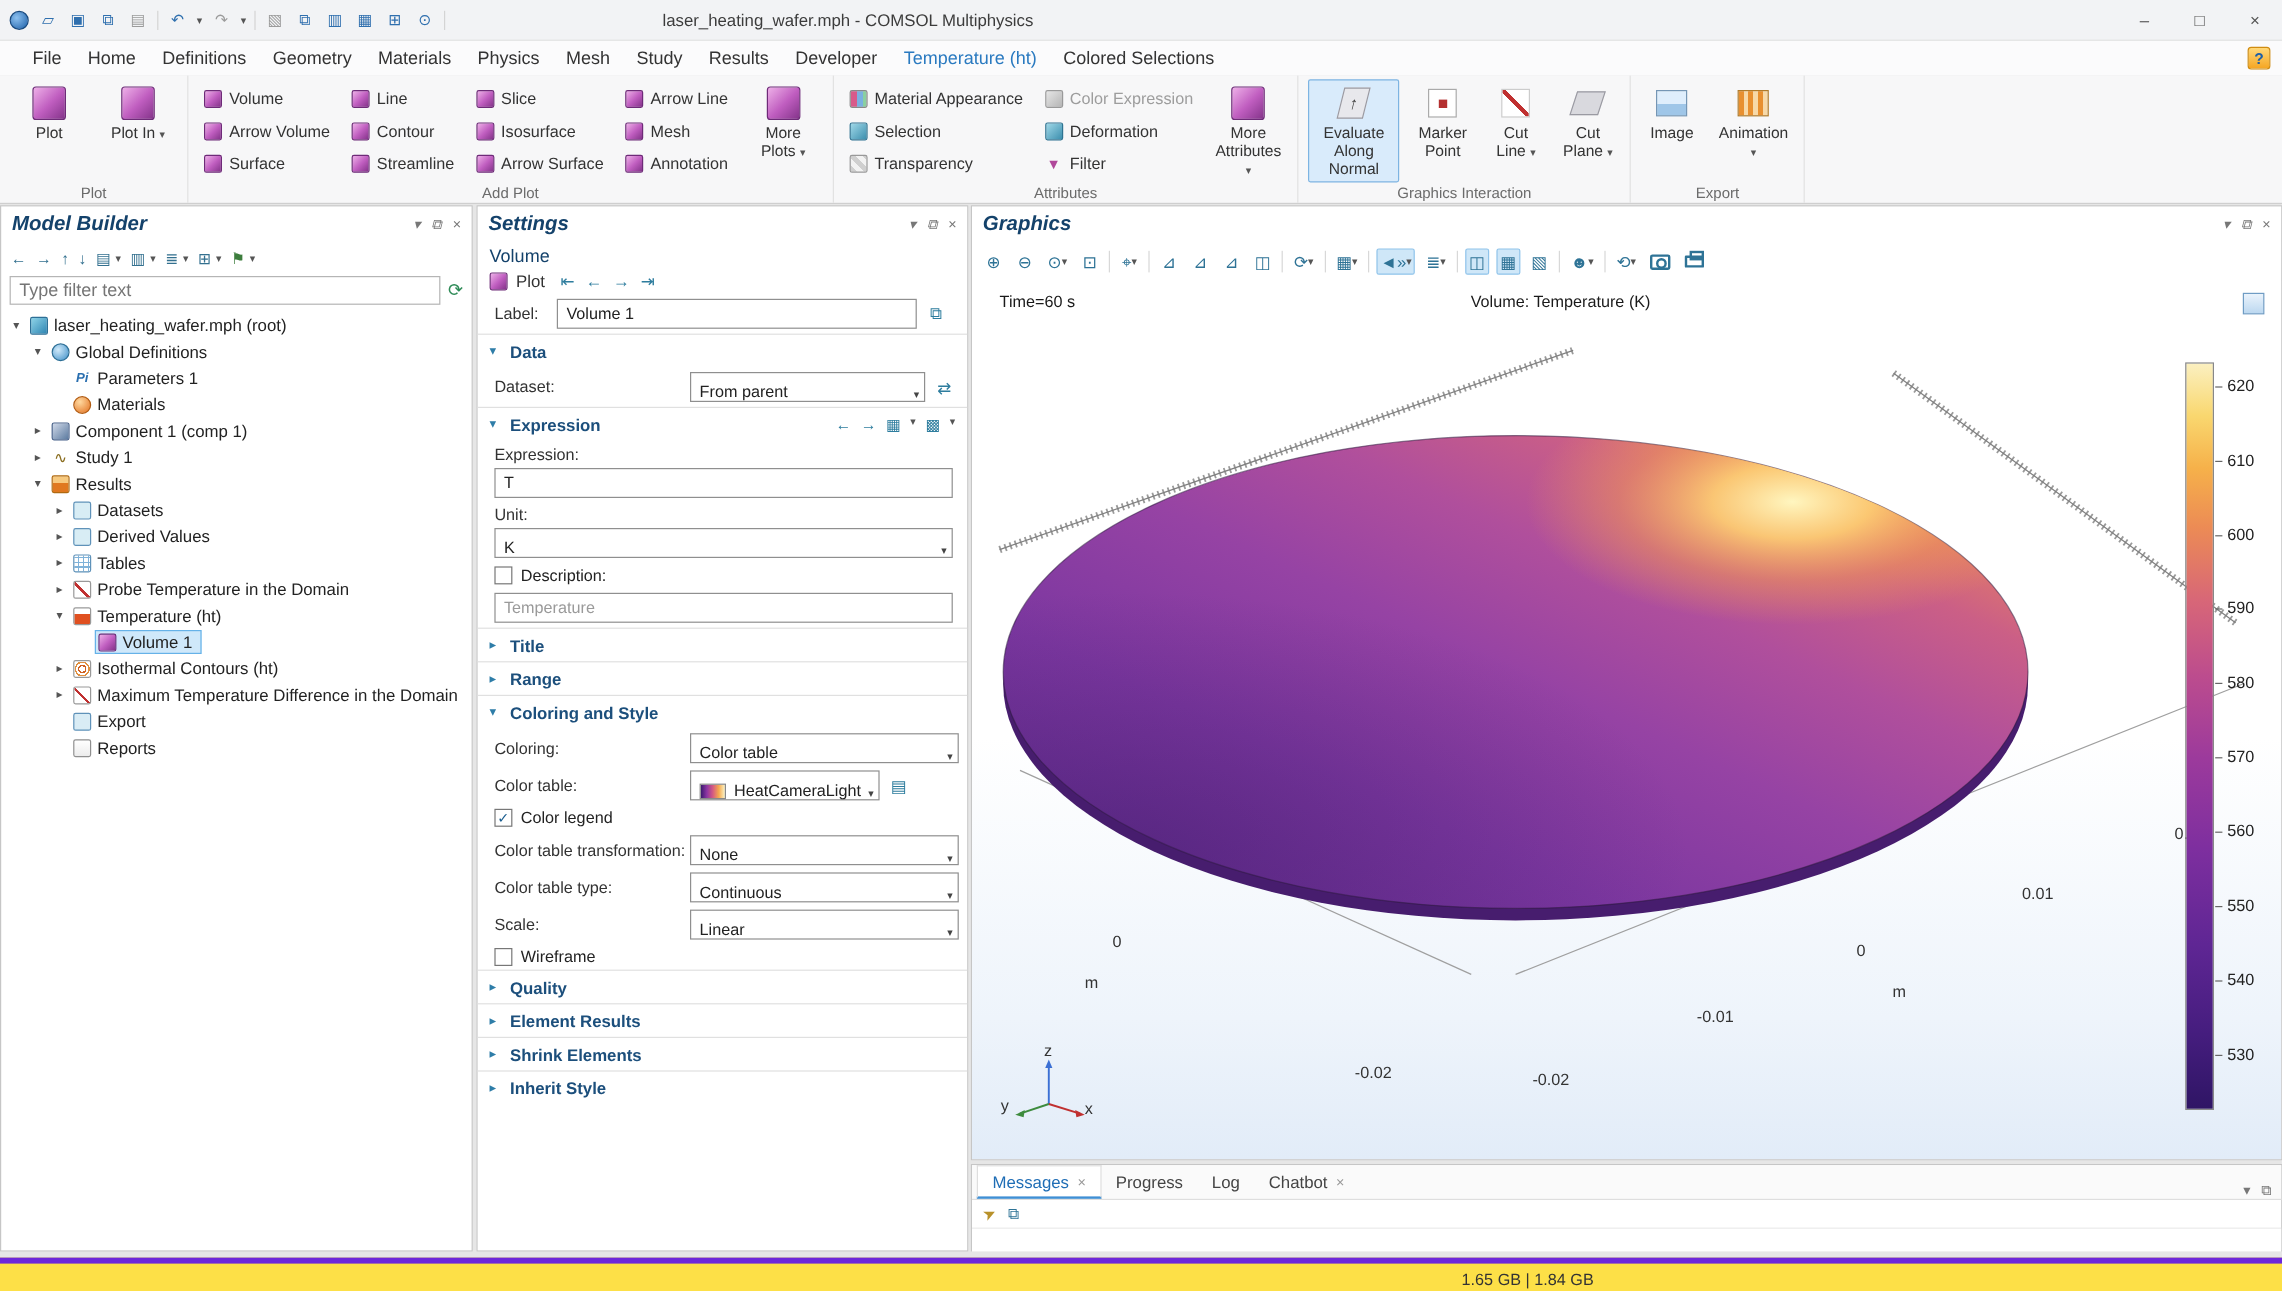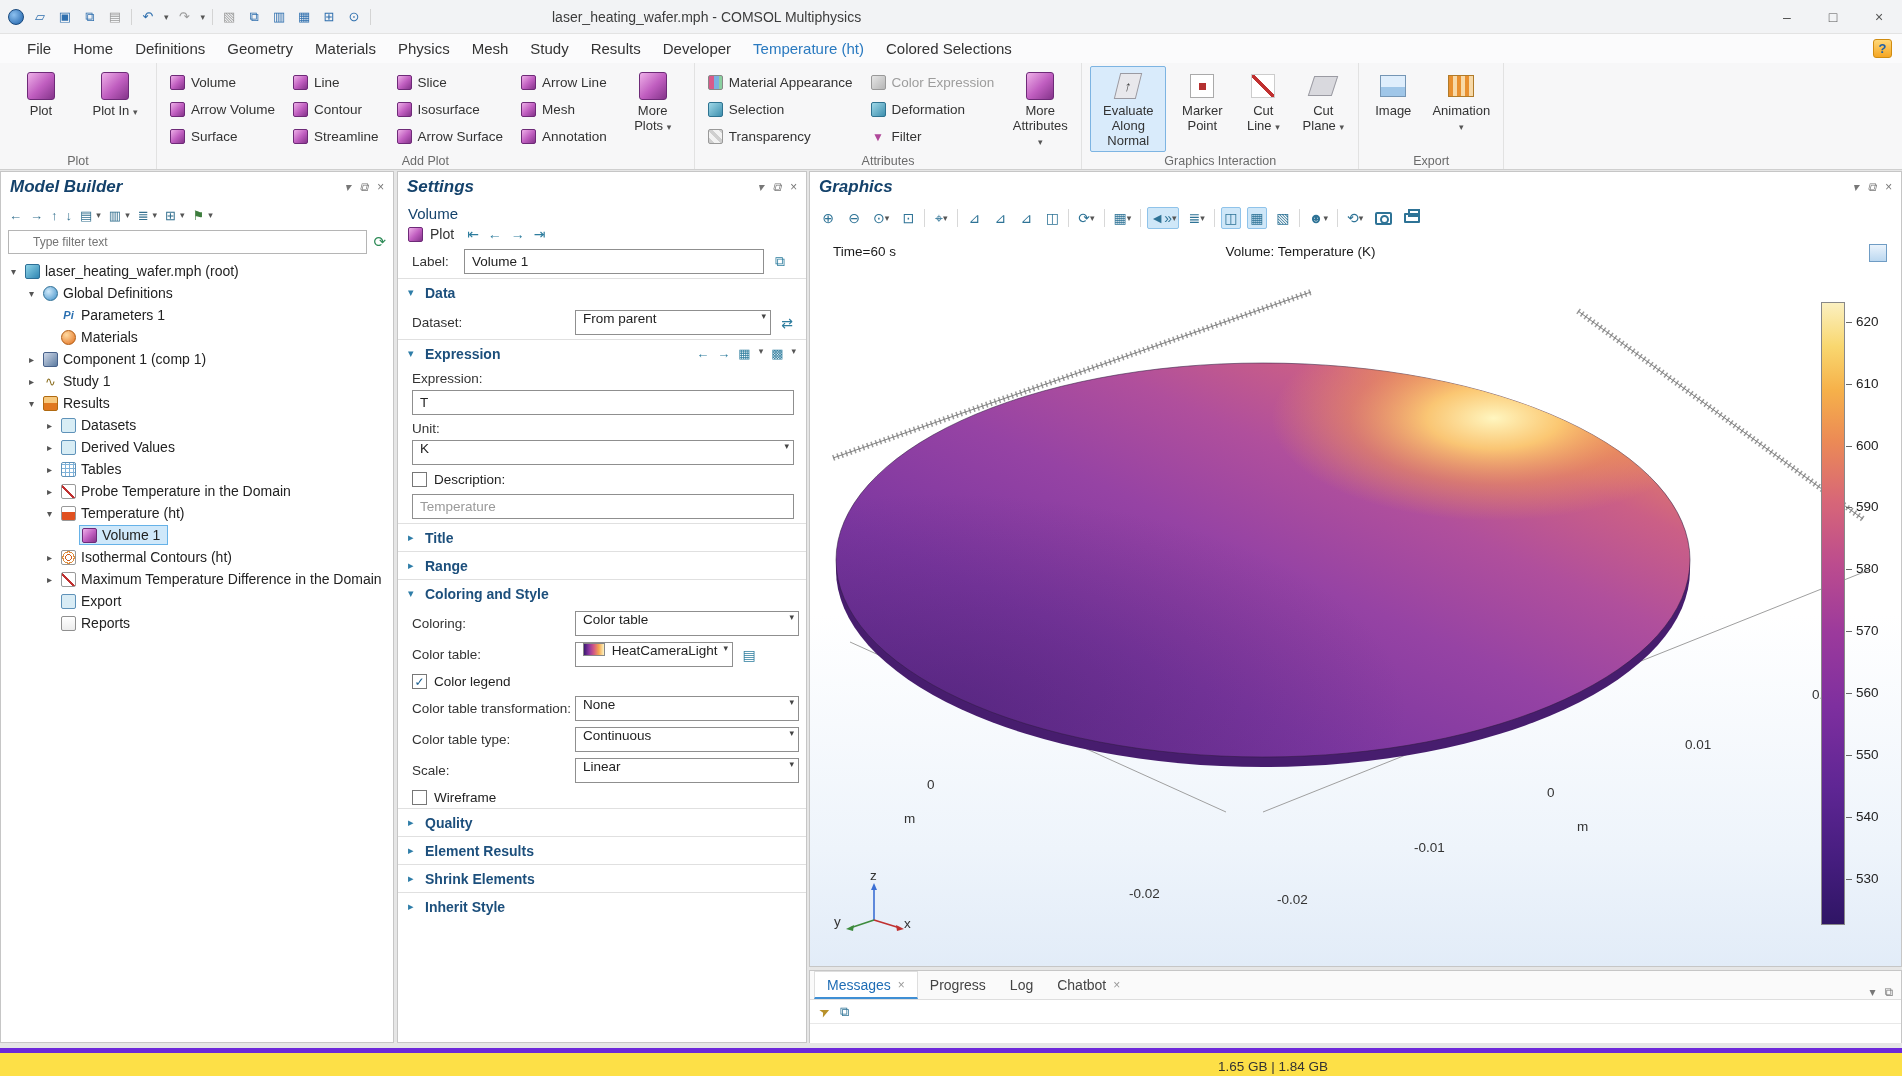--- a/index.html
+++ b/index.html
@@ -72,22 +72,22 @@
   #graphics { left:809px; top:171px; width:1093px; height:796px; overflow:hidden; }
   #messages { left:809px; top:970px; width:1093px; height:73px; }
   .phead { height:30px; display:flex; align-items:center; padding:0 9px;
     font-weight:bold; font-size:17px; color:#14426b;font-style:italic; }
   .phead-icons { margin-left:auto; display:flex; gap:9px; color:#777; font-size:12px; font-weight:normal; }
   
   .mb-toolbar { height:26px; display:flex; align-items:center; gap:8px; padding:0 8px;
     color:#33708f; font-size:13px; }
   .mb-toolbar .caret { margin-left:-4px; }
   .filter-row { display:flex; align-items:center; gap:6px; padding:2px 7px 4px; }
-  .filter-row input { flex:1; height:24px; border:1px solid #b5b5b5; padding:0 24px;
-    font-size:12px; color:#444; font-family:"Liberation Sans",sans-serif; }
+  .filter-row input { flex:1; height:24px; border:1px solid #b5b5b5; padding:0 7px;
+    font-size:15px; color:#444; font-family:"Liberation Sans",sans-serif; }
   .refresh { color:#2e8b57; font-size:15px; }
   .tree { padding-top:2px; }
   .trow { height:22px; display:flex; align-items:center; gap:5px; white-space:nowrap; }
   .tw { width:13px; flex:none; text-align:center; color:#555; font-size:10px; }
   .ic { width:15px; height:15px; flex:none; border-radius:2px; display:flex; align-items:center;
     justify-content:center; font-size:10px; }
   .tlabel { font-size:14px; color:#222; }
   .selbox { display:flex; align-items:center; gap:5px; background:#cfe8fa;
     border:1px solid #66b2e8; padding:0 7px 0 2px; height:20px; }
   .ic-model { background:linear-gradient(135deg,#8fd4e8,#2f86b3); border:1px solid #2d6f96; }
@@ -109,21 +109,21 @@
   .ic-cube { border:1px solid #6e2a78; background:linear-gradient(135deg,#eeb0e8 0%,#c05ec0 52%,#84348a 100%); }
   
   .subtitle { padding:3px 10px 1px; font-size:15px; color:#14426b; }
   .plotrow { display:flex; align-items:center; gap:7px; padding:3px 10px; color:#333; }
   .plotrow .nav { color:#2e7d9e; font-size:14px; display:flex; gap:9px; margin-left:6px; }
   .frow { display:flex; align-items:center; padding:2px 7px 2px 14px; margin:2px 0; }
   .flabel { width:163px; flex:none; font-size:13.5px; color:#333; }
   .finput { height:25px; border:1px solid #8f8f8f; background:#fff; padding:0 7px;
     font-size:13.5px; color:#222; font-family:"Liberation Sans",sans-serif; }
   .combo { height:25px; border:1px solid #8f8f8f; background:#fff; display:flex;
-    align-items:flex-start; padding:0 4px 0 7px; font-size:13.5px; color:#222; }
+    align-items:flex-end; padding:0 4px 0 7px; font-size:13.5px; color:#222; }
   .combo .caret { margin-left:auto; padding-left:6px; color:#444; }
   .minibtn { width:22px; height:22px; margin-left:5px; display:flex; align-items:center;
     justify-content:center; color:#2e7d9e; font-size:14px; border:1px solid transparent; }
   .sect { border-top:1px solid #e0e0e0; }
   .sect-head { height:27px; display:flex; align-items:center; gap:7px; padding:0 10px; }
   .sect-head .arr { color:#2e7da8; font-size:11px; width:10px; }
   .sect-head .st { font-weight:bold; font-size:14px; color:#1c4f7c; }
   .sect-tools { margin-left:auto; display:flex; gap:8px; color:#2e7d9e; font-size:13px; }
   .cbrow { display:flex; align-items:center; gap:7px; padding:3px 7px 3px 14px; font-size:13.5px; }
   .cb { width:15px; height:15px; border:1px solid #777; background:#fff; flex:none;

